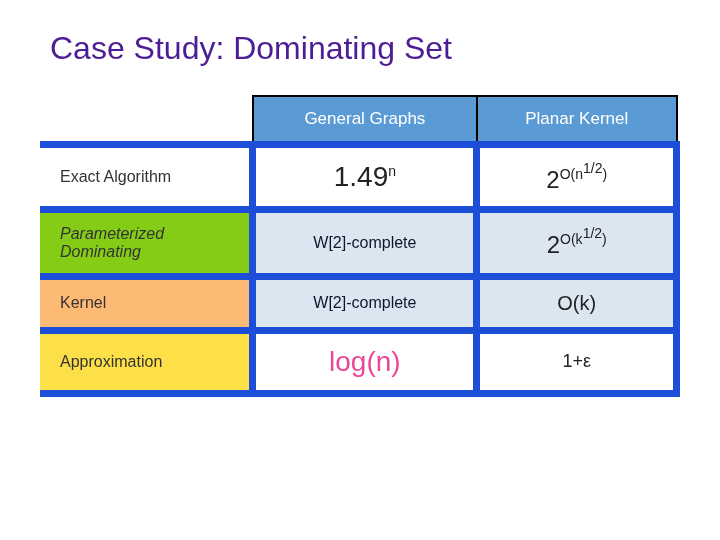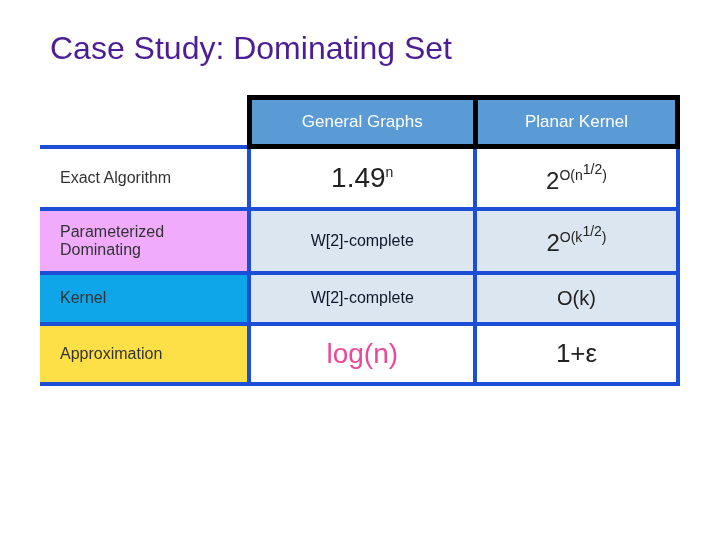--- a/index.html
+++ b/index.html
@@ -29,31 +29,31 @@
       border-collapse: collapse;
       font-size: 17px;
     }
 
     thead tr th {
       background-color: #5b9bd5;
       color: #ffffff;
       font-weight: 500;
       padding: 12px 20px;
       text-align: center;
-      border: 5px solid #000000;
+      border: 2px solid #000000;
     }
 
     thead tr th:first-child {
       background-color: transparent;
       border: none;
     }
 
     tbody tr td {
       padding: 12px 20px;
-      border: 4px solid #1d4ed8;
+      border: 7px solid #1d4ed8;
       text-align: center;
       color: #222;
     }
 
     tbody tr td:first-child {
       text-align: left;
       font-size: 16px;
       color: #333;
       background-color: #f0f0f0;
       border-left: none;
@@ -62,25 +62,25 @@
     tbody tr:nth-child(odd) td:first-child {
       background-color: #f0f0f0;
     }
     tbody tr:nth-child(even) td:first-child {
       background-color: #e8e8e8;
     }
 
     
     tbody tr:nth-child(1) td:first-child { background-color: #ffffff; }
     tbody tr:nth-child(2) td:first-child { background-color: #dce6f1; }
-    tbody tr:nth-child(3) td:first-child { background-color: #0ea5e9; }
+    tbody tr:nth-child(3) td:first-child { background-color: #fdba74; }
     tbody tr:nth-child(4) td:first-child { background-color: #fde047; }
 
     tbody tr:nth-child(2) td { background-color: #dce6f1; }
-    tbody tr:nth-child(2) td:first-child { background-color: #f0abfc; }
+    tbody tr:nth-child(2) td:first-child { background-color: #84cc16; font-style: italic; }
 
     tbody tr:nth-child(3) { background-color: #dce6f1; }
     tbody tr:nth-child(3) td { background-color: #dce6f1; }
 
     .large-text {
       font-size: 28px;
       font-weight: 400;
     }
 
     .medium-large {
@@ -103,21 +103,21 @@
       font-weight: 400;
     }
 
     .logn-text {
       font-size: 28px;
       font-weight: 300;
       color: #ec4899;
     }
 
     .epsilon-text {
-      font-size: 26px;
+      font-size: 18px;
     }
   </style>
 </head>
 <body>
 
 <h1>Case Study: Dominating Set</h1>
 
 <table>
   <thead>
     <tr>

